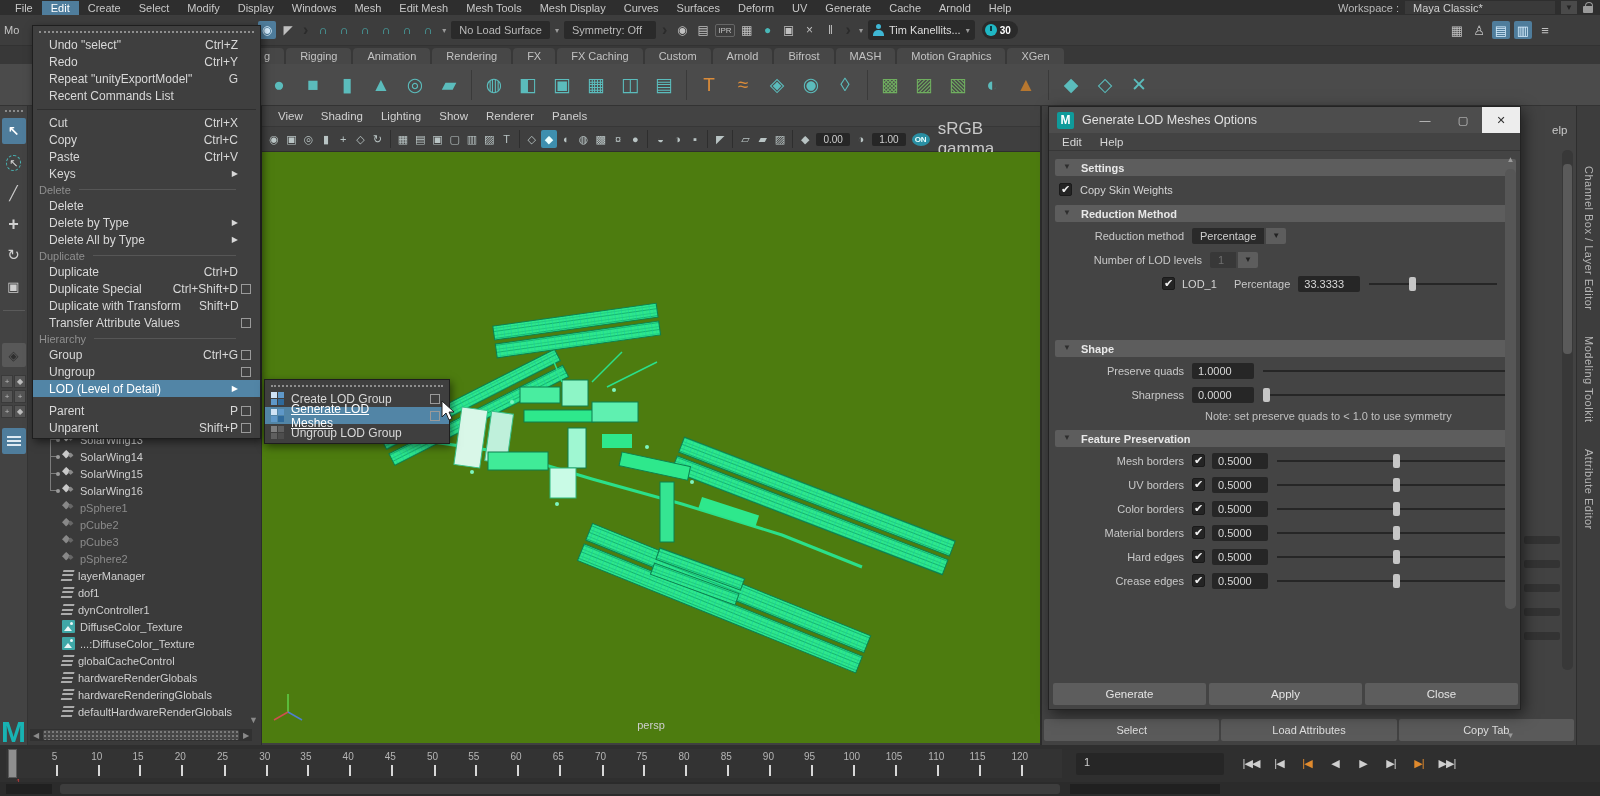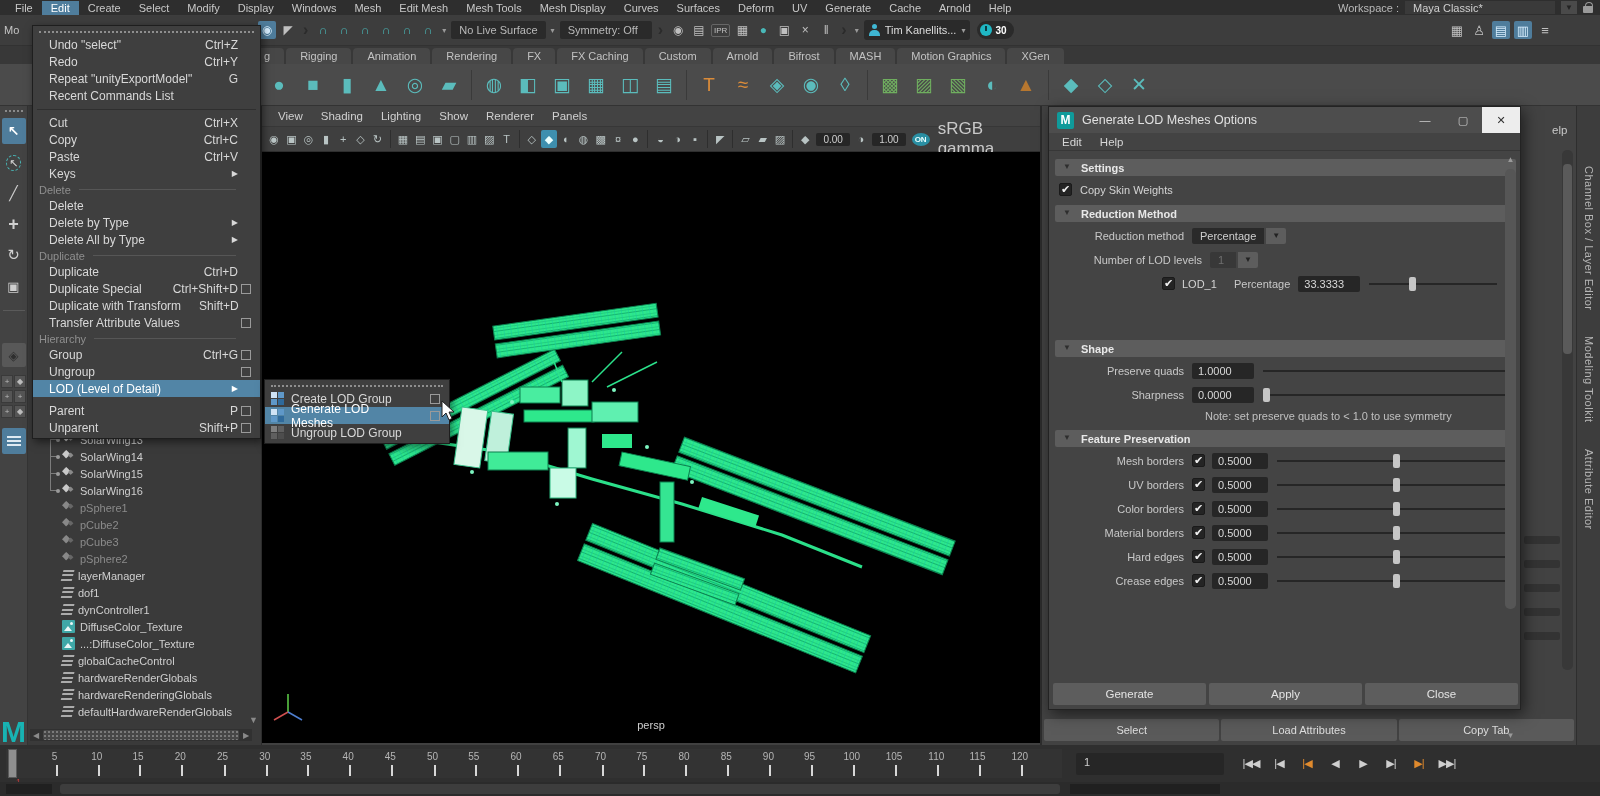--- a/index.html
+++ b/index.html
@@ -95,41 +95,41 @@
   .viewport { position:absolute; left:262px; top:106px; width:780px; height:639px; background:#404040; border-right:2px solid #2c2c2c; }
   .vp-menus { height:20px; display:flex; align-items:center; gap:2px; padding-left:8px; background:#434343; }
   .vp-menu { padding:0 8px; color:#d0d0d0; font-size:11.5px; }
   .vp-toolbar { height:26px; background:#3f3f3f; border-top:1px solid #373737; border-bottom:1px solid #2e2e2e; display:flex; align-items:center; padding-left:4px; gap:1px; }
   .vicon { width:17px; height:18px; display:flex; align-items:center; justify-content:center; color:#b9c4c4; font-size:11px; border-radius:2px; }
   .vicon.act { background:#3e8fae; color:#eaffff; }
   .vsep { width:1px; height:18px; background:#2e2e2e; margin:0 3px; }
   .vfield { background:#262626; color:#cfcfcf; font-size:10px; padding:1px 7px; border-radius:2px; margin:0 2px; }
   .vbadge { background:#2a8fa3; color:#eaffff; font-size:8px; font-weight:bold; padding:2px 3px; border-radius:50%; margin:0 3px; }
   .vlabel { color:#c9c9c9; font-size:17px; margin-left:4px; }
-  .vp-canvas { position:relative; height:591px; background:#000000; overflow:hidden; }
+  .vp-canvas { position:relative; height:591px; background:#4d7c0f; overflow:hidden; }
   .persp-label { position:absolute; left:50%; bottom:12px; transform:translateX(-50%); color:#cfcfcf; font-size:11px; }
 
   
   .ddmenu { position:absolute; background:#3f3f3f; border:1px solid #1e1e1e; box-shadow:2px 3px 8px rgba(0,0,0,.5); z-index:40; padding-bottom:2px; }
   .tear { height:5px; border-bottom:2px dotted #8f8f8f; margin:2px 6px 3px; }
   .mi { height:17px; display:flex; align-items:center; padding:0 6px 0 16px; font-size:12px; color:#d8d8d8; }
   .mi.gap { margin-top:5px; }
   .mi.hl { background:#5285a6; color:#fff; }
   .mi.hdr { color:#8f8f8f; font-size:11px; padding-left:6px; height:15px; }
   .mi.sep { height:6px; }
   .mi.sep { border-bottom:1px solid #2f2f2f; margin:0 4px 4px; }
   .mi-label { white-space:nowrap; }
   .mi-line { flex:1; height:1px; background:#565656; margin-left:8px; }
   .mi-shortcut { margin-left:auto; padding-left:18px; white-space:nowrap; }
   .mi-arrow { font-size:8px; margin-left:8px; width:10px; text-align:right; }
   .opt-slot { width:16px; flex:none; display:flex; justify-content:center; }
   .opt-box { width:10px; height:10px; border:1px solid #9a9a9a; }
   .mi:not(.hdr) .mi-label + .mi-line { display:none; }
   .smi { height:17px; display:flex; align-items:center; gap:7px; padding:0 6px; font-size:12px; color:#d8d8d8; }
-  .smi.hl { background:#5285a6; color:#fff; }
+  .smi.hl { background:#5285a6; color:#fff;text-decoration:underline; }
   .lod-ico { width:13px; height:13px; display:grid; grid-template-columns:6px 6px; grid-template-rows:6px 6px; gap:1px; flex:none; }
   .lod-ico i:nth-child(1){ background:#cfe3f5; } .lod-ico i:nth-child(2){ background:#5f98c8; }
   .lod-ico i:nth-child(3){ background:#5f98c8; } .lod-ico i:nth-child(4){ background:#2f6a9b; }
   .smi.dim-ico .lod-ico { filter:grayscale(1) opacity(.4); }
   .smi .spacer { flex:1; }
 
   
   .right-panel { position:absolute; left:1042px; top:106px; width:534px; height:639px; background:#424242; }
   .rp-help { position:absolute; left:510px; top:18px; color:#c9c9c9; font-size:11.5px; }
   .rp-scroll { position:absolute; left:520px; top:44px; width:11px; height:520px; background:#383838; border-radius:5px; }
@@ -264,21 +264,21 @@
         <span class="sl-icon teal">∩</span>
 
         <span class="sl-icon teal">∩</span>
 
         <span class="sl-icon teal">∩</span>
 
         <span class="sl-icon teal">∩</span>
 
         <span class="sl-caret">▾</span>
 
-        <span class="sl-field">No Live Surface</span>
+        <span class="sl-field">No Load Surface</span>
 
         <span class="sl-caret">▾</span>
 
         <span class="sl-field">Symmetry: Off</span>
 
         <span class="sl-chev">›</span>
 
         <span class="sl-icon">◉</span>
 
         <span class="sl-icon">▤</span>

